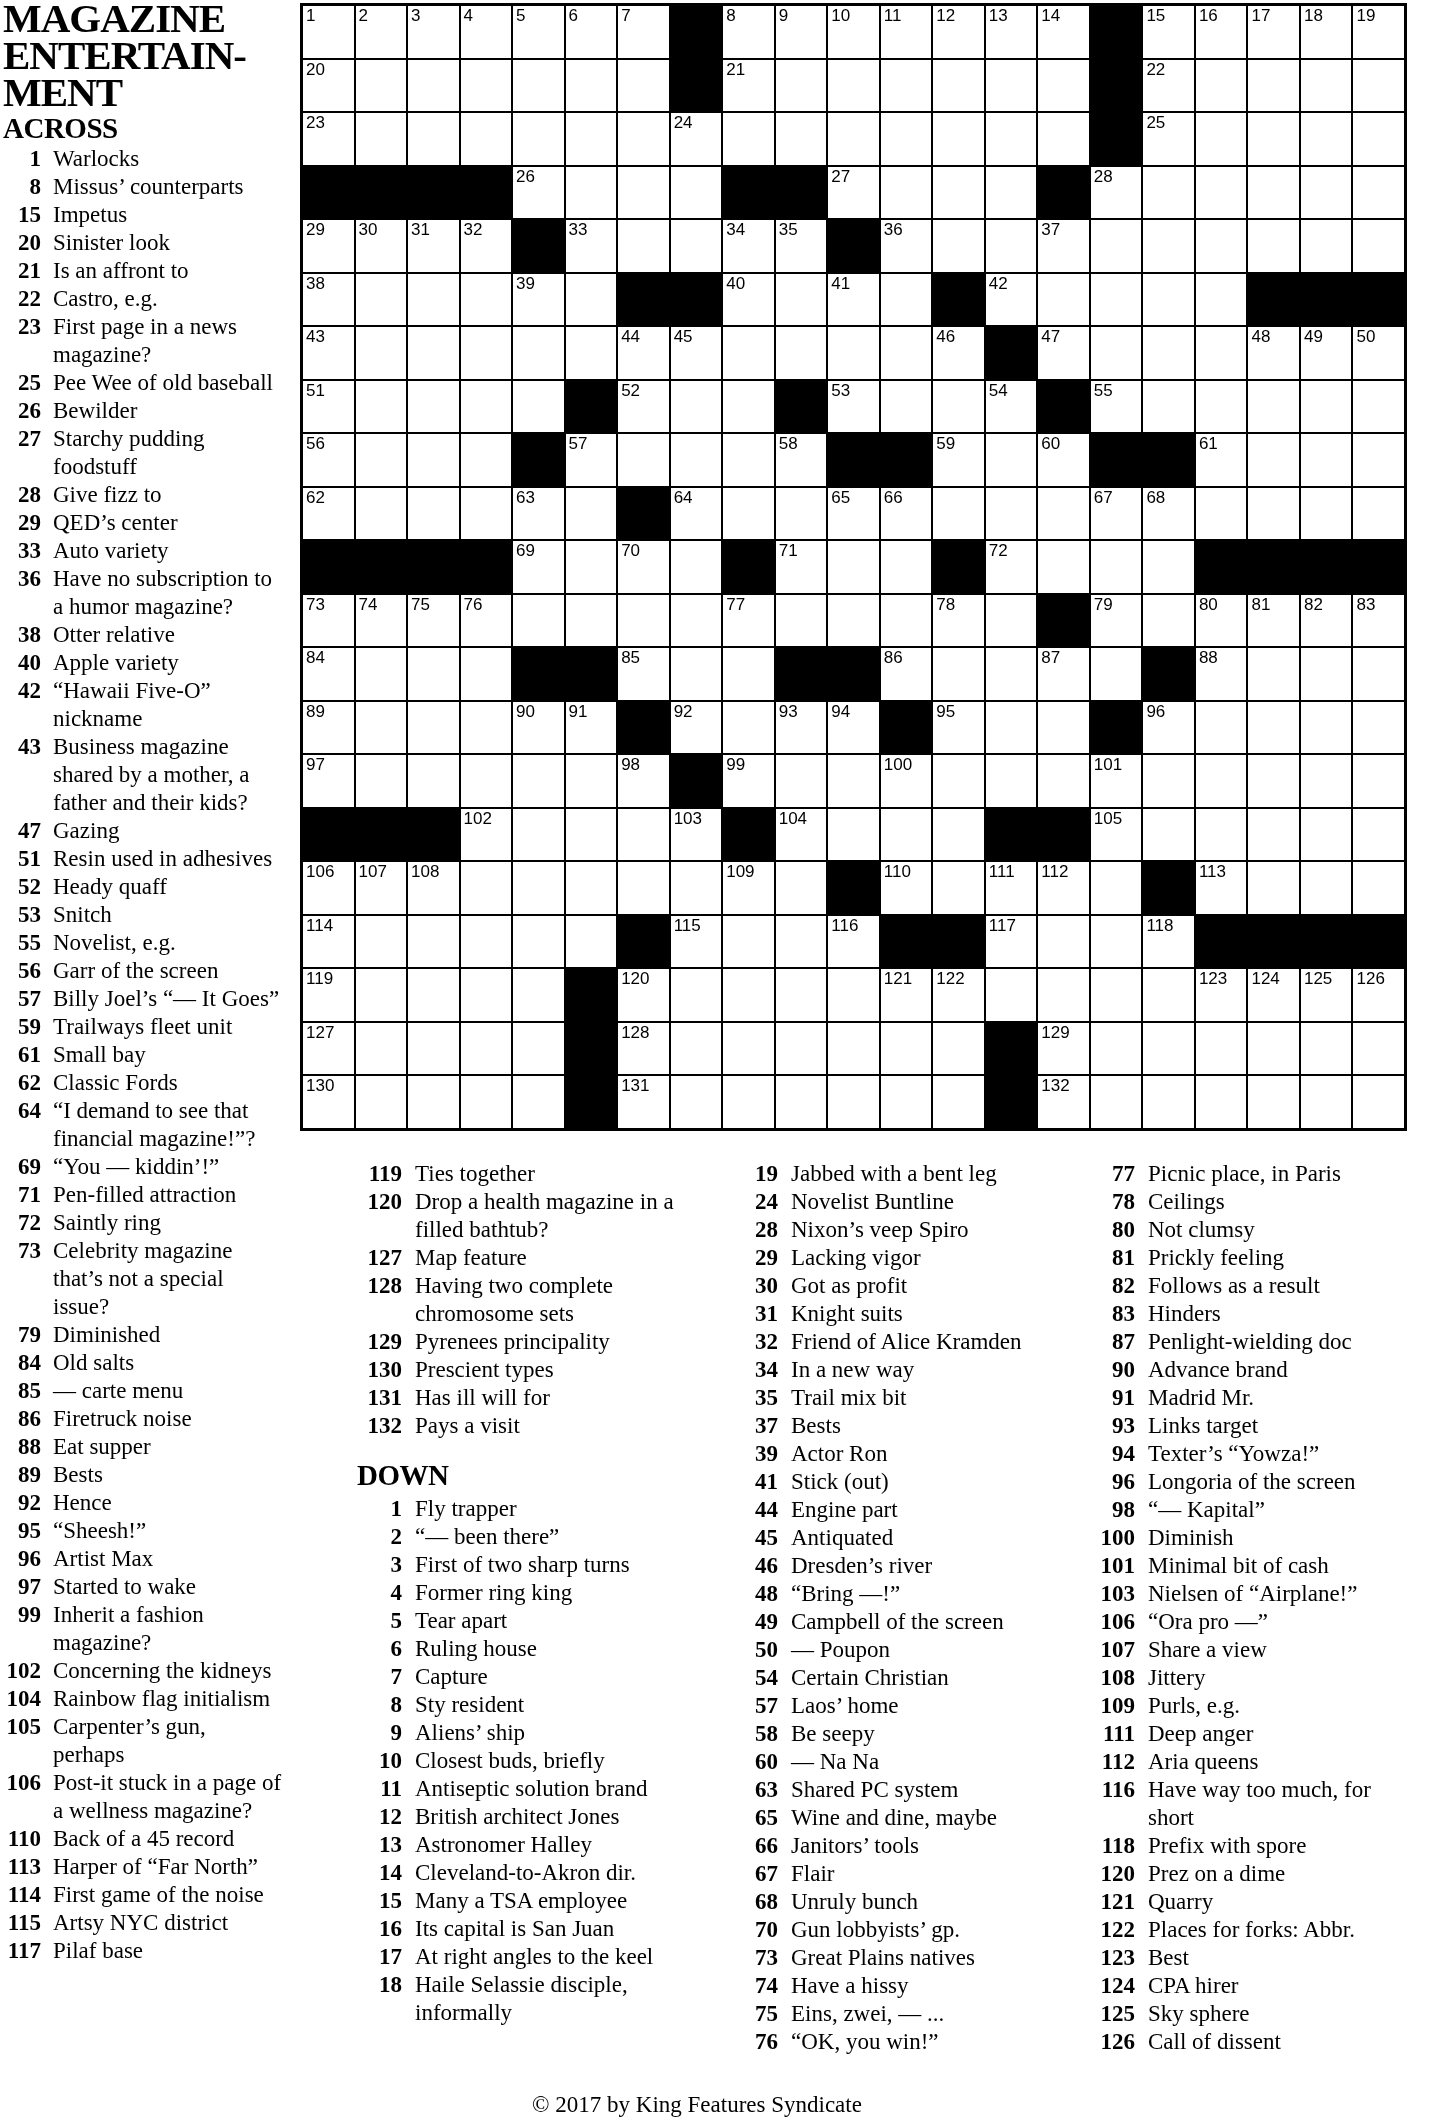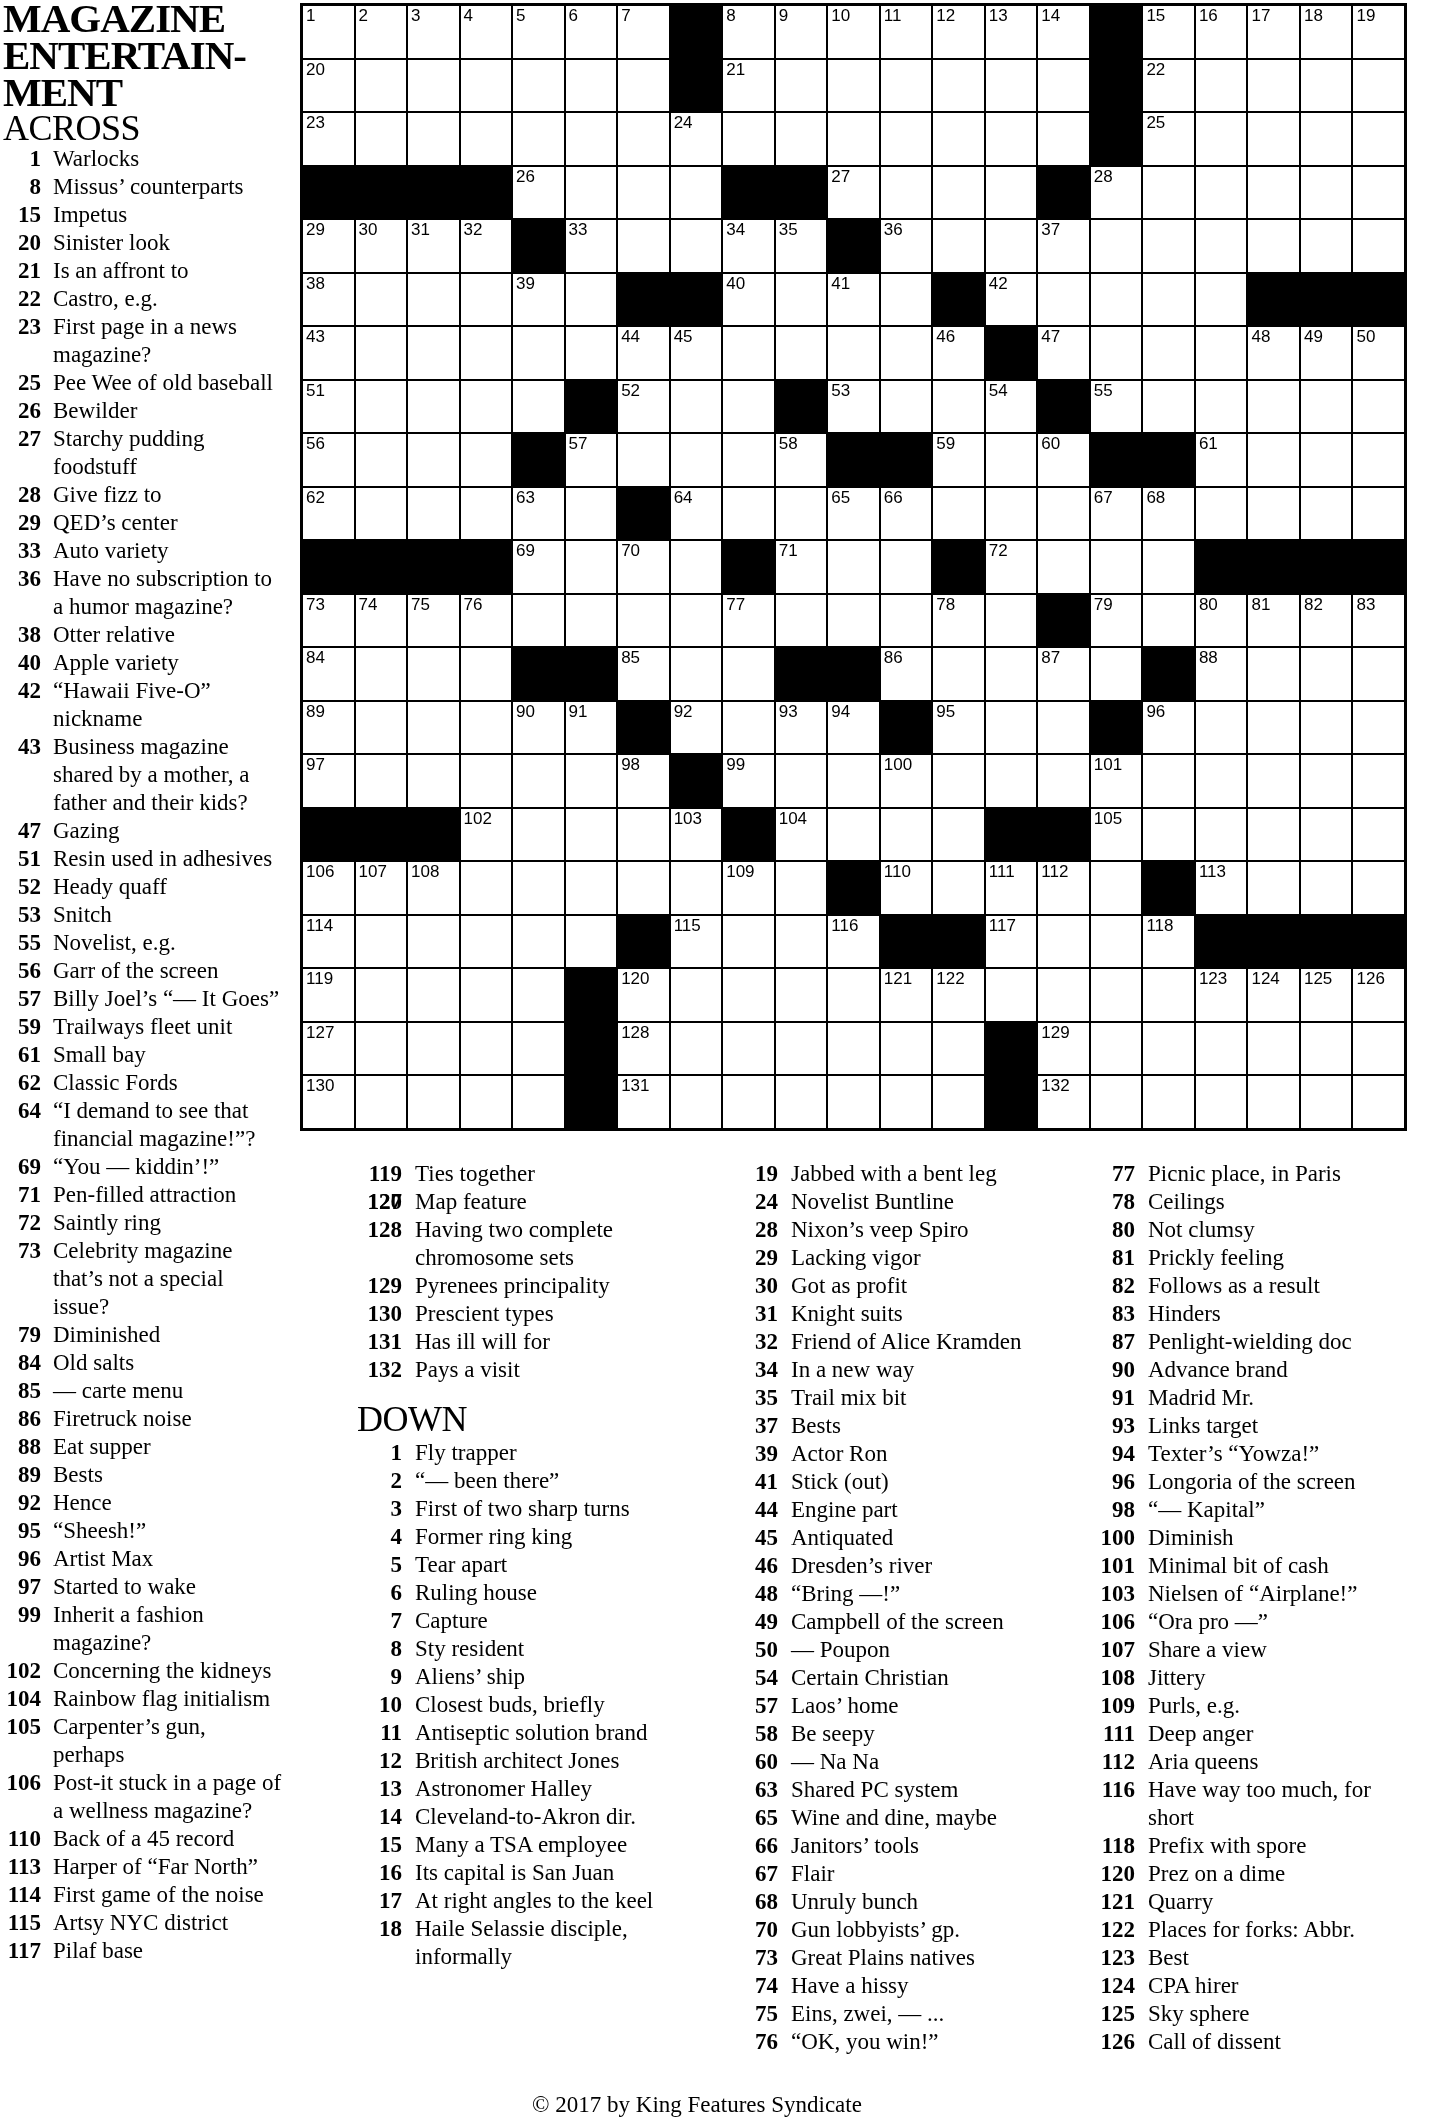--- a/index.html
+++ b/index.html
@@ -5,21 +5,21 @@
   html,body{margin:0;padding:0;}
   body{
     width:1440px;height:2125px;position:relative;background:#ffffff;color:#000;
     font-family:"Liberation Serif", serif;
   }
   
   .title-block{position:absolute;left:3px;top:0px;width:300px;}
   .title-line{font-size:41px;font-weight:700;line-height:37px;letter-spacing:-1px;white-space:nowrap;}
   
   .clue-col{position:absolute;}
-  .sec-header{font-size:36px;font-weight:400;line-height:33px;letter-spacing:-0.5px;}
+  .sec-header{font-size:29px;font-weight:700;line-height:33px;letter-spacing:-0.5px;}
   .clue{position:relative;font-size:23px;line-height:28px;}
   .clue .cn{position:absolute;left:0;top:0;font-weight:700;text-align:right;}
   #col1{left:3px;top:112px;width:280px;}
   #col1 .clue{padding-left:50px;}
   #col1 .clue .cn{width:38px;}
   #col2{left:357px;top:1160px;width:322px;}
   #col3{left:733px;top:1160px;width:330px;}
   #col4{left:1090px;top:1160px;width:315px;}
   #col2 .clue,#col3 .clue,#col4 .clue{padding-left:58px;}
   #col2 .clue .cn,#col3 .clue .cn,#col4 .clue .cn{width:45px;}
@@ -816,21 +816,21 @@
         <div class="clue"><span class="cn">113</span><span class="ct">Harper of “Far North”</span></div>
         <div class="clue"><span class="cn">114</span><span class="ct">First game of the noise</span></div>
         <div class="clue"><span class="cn">115</span><span class="ct">Artsy NYC district</span></div>
         <div class="clue"><span class="cn">117</span><span class="ct">Pilaf base</span></div>
       </div>
   </div>
 
   <div id="col2" class="clue-col">
     <div id="across-list-2">
         <div class="clue"><span class="cn">119</span><span class="ct">Ties together</span></div>
-        <div class="clue"><span class="cn">120</span></div>
+        <div class="clue"><span class="cn">120</span><span class="ct">Drop a health magazine in a filled bathtub?</span></div>
         <div class="clue"><span class="cn">127</span><span class="ct">Map feature</span></div>
         <div class="clue"><span class="cn">128</span><span class="ct">Having two complete chromosome sets</span></div>
         <div class="clue"><span class="cn">129</span><span class="ct">Pyrenees principality</span></div>
         <div class="clue"><span class="cn">130</span><span class="ct">Prescient types</span></div>
         <div class="clue"><span class="cn">131</span><span class="ct">Has ill will for</span></div>
         <div class="clue"><span class="cn">132</span><span class="ct">Pays a visit</span></div>
       </div>
     <div id="down-header" class="sec-header">DOWN</div>
     <div id="down-list-1">
         <div class="clue"><span class="cn">1</span><span class="ct">Fly trapper</span></div>

